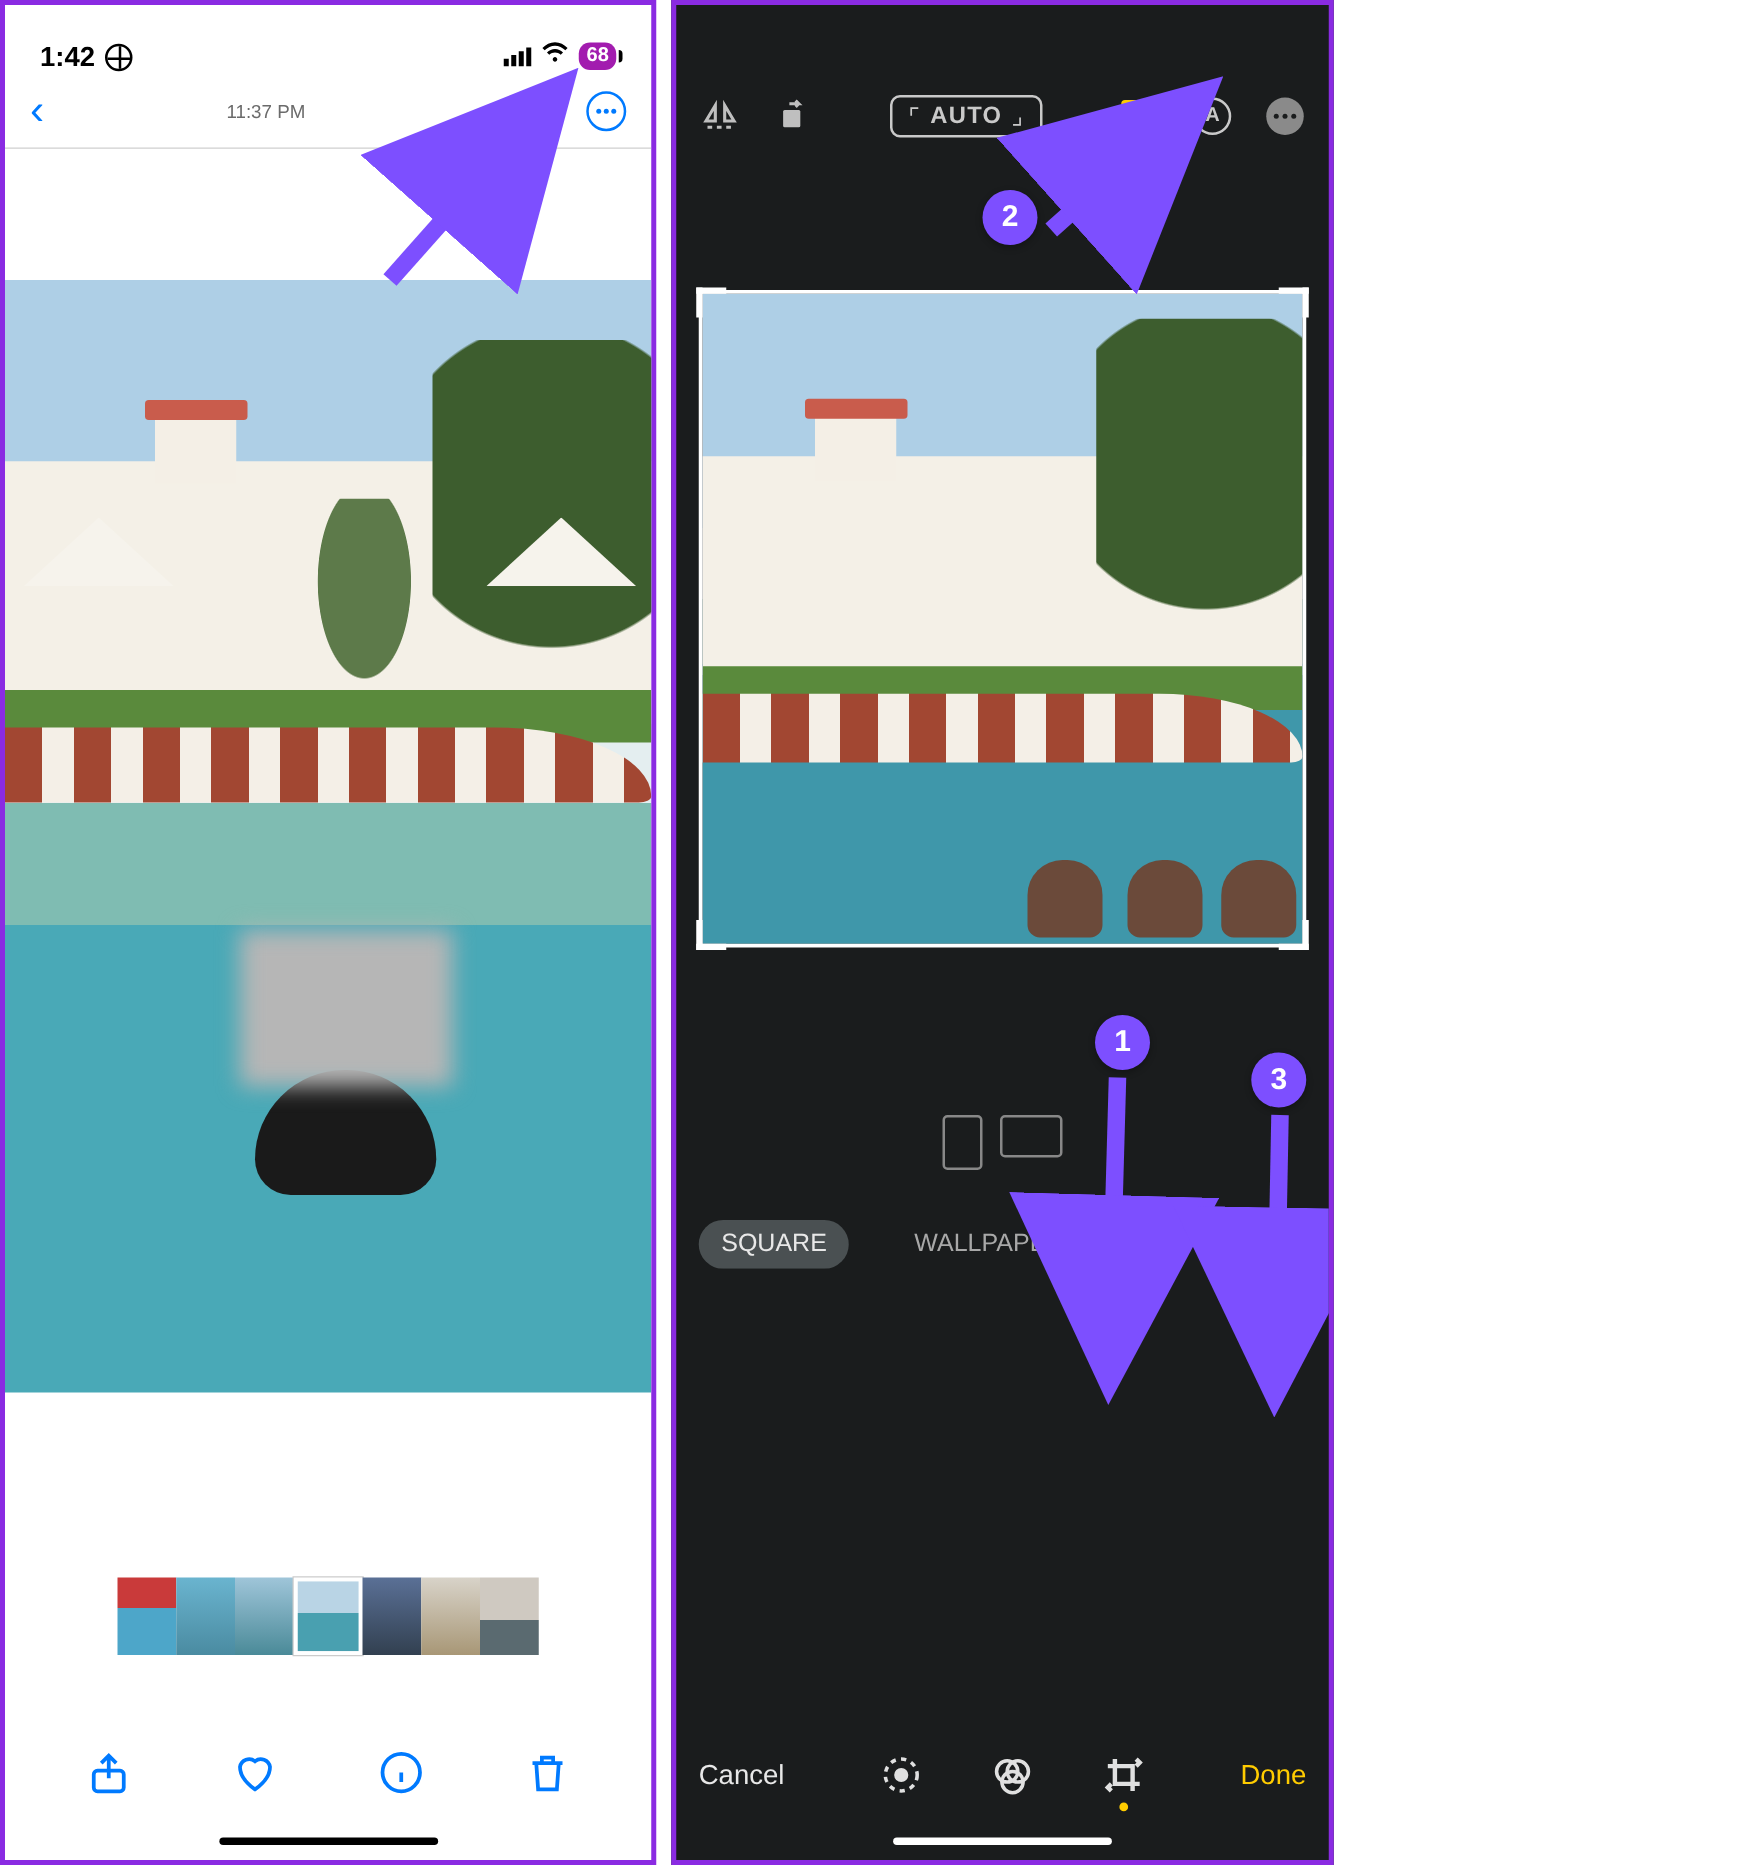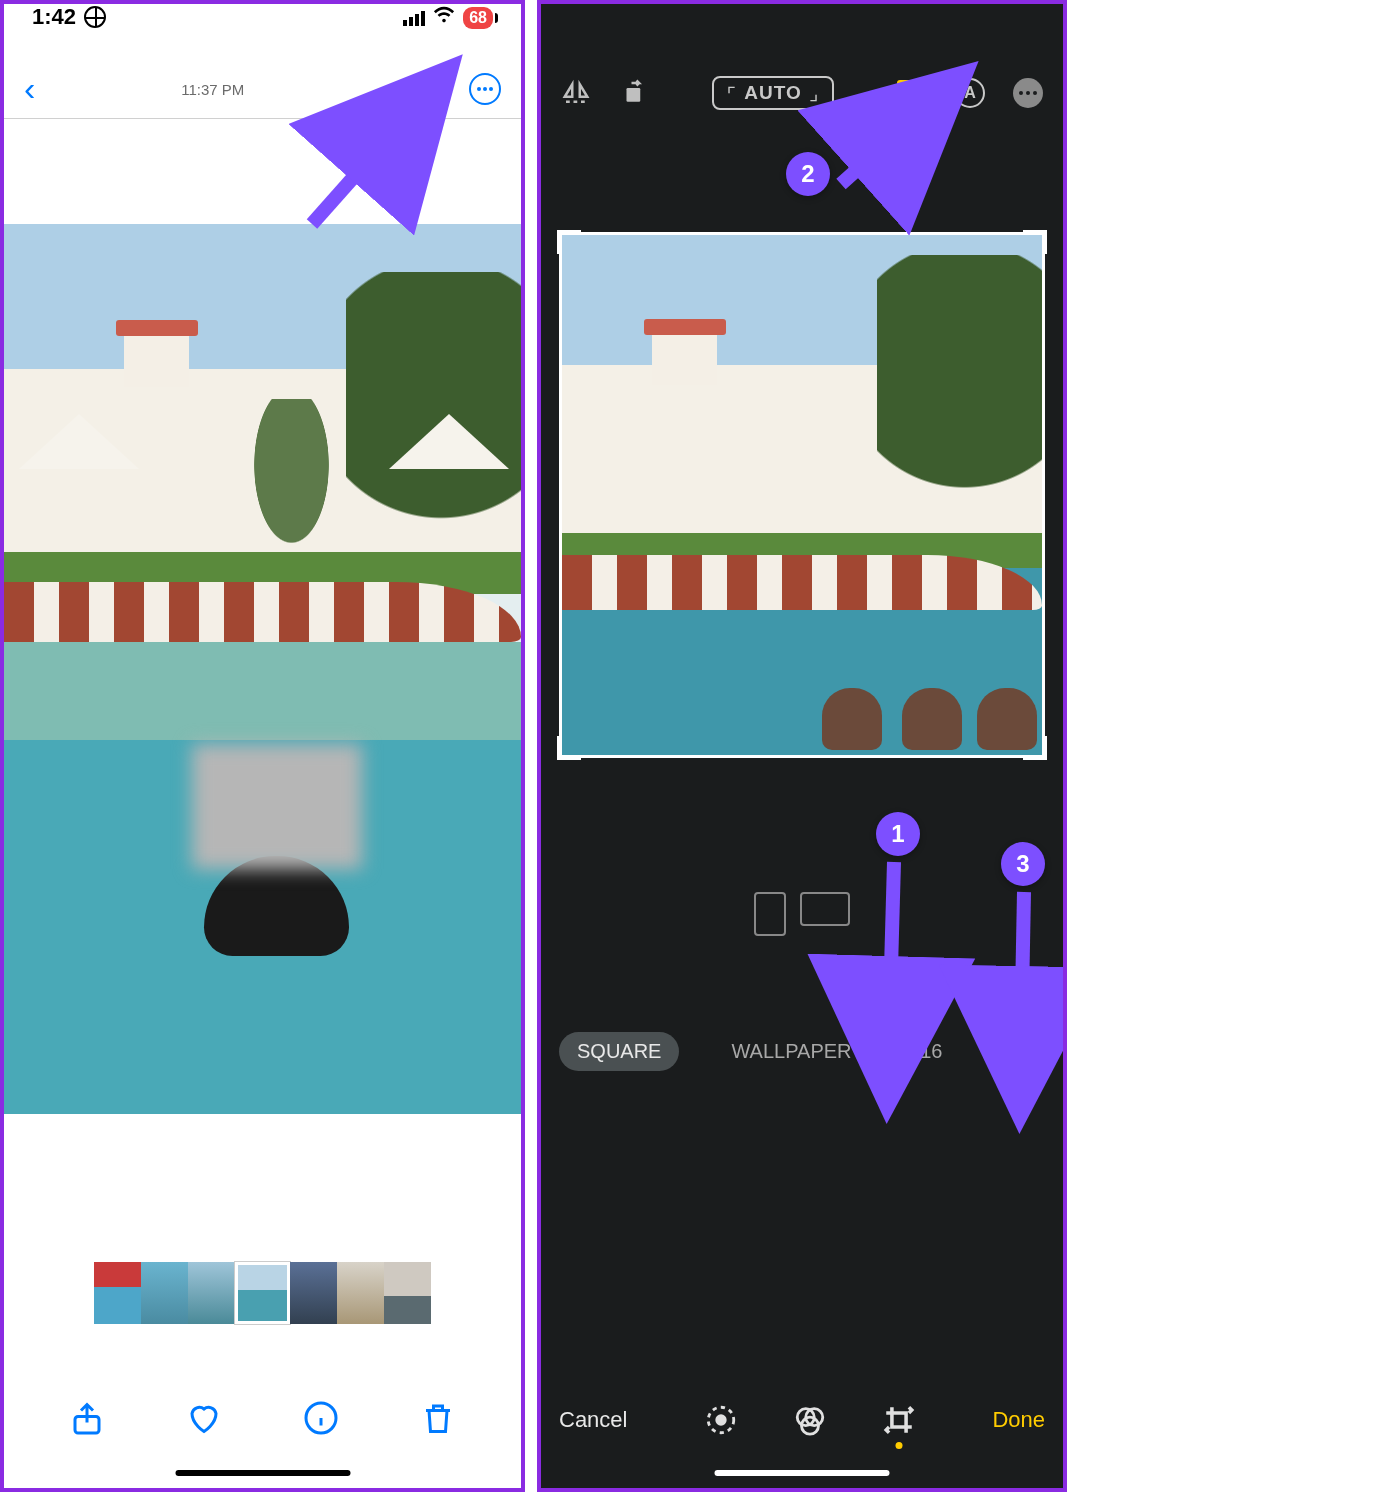--- a/index.html
+++ b/index.html
@@ -13,36 +13,36 @@
   .frame {
     position: absolute;
     border: 4px solid #8a2be2;
     overflow: hidden;
   }
   .left-frame { left: 0; top: 0; width: 525px; height: 1492px; background:#fff; }
   .right-frame { left: 537px; top: 0; width: 530px; height: 1492px; background:#1a1c1d; }
 
   
   .status-bar {
-    height: 55px; display:flex; align-items:flex-start; justify-content:space-between;
+    height: 55px; display:flex; align-items:flex-end; justify-content:space-between;
     padding: 0 28px; font-weight:600; font-size:22px; color:#000;
   }
   .status-left { display:flex; align-items:center; gap:8px; }
   .status-right { display:flex; align-items:center; gap:8px; }
   .globe-icon { width:22px; height:22px; border:2px solid #000; border-radius:50%; position:relative; }
   .globe-icon::before { content:""; position:absolute; left:49%; top:0; bottom:0; width:2px; background:#000; }
   .globe-icon::after { content:""; position:absolute; top:49%; left:0; right:0; height:2px; background:#000; }
   .bars-icon { display:flex; align-items:flex-end; gap:2px; height:16px; }
   .bars-icon span { width:4px; background:#000; }
   .bars-icon span:nth-child(1){height:6px}
   .bars-icon span:nth-child(2){height:9px}
   .bars-icon span:nth-child(3){height:12px}
   .bars-icon span:nth-child(4){height:15px}
   .wifi-icon svg { width:22px; height:22px; }
-  .battery-pill { display:flex; align-items:center; background:#ef4444; color:#fff; border-radius:9px; padding:2px 6px; font-size:16px; font-weight:700; position:relative;}
+  .battery-pill { display:flex; align-items:center; background:#a21caf; color:#fff; border-radius:9px; padding:2px 6px; font-size:16px; font-weight:700; position:relative;}
   .battery-pill::after{content:"";position:absolute;right:-5px;top:50%;transform:translateY(-50%);width:3px;height:10px;background:#000;border-radius:0 3px 3px 0;}
 
   .nav-bar {
     height:60px; display:flex; align-items:center; justify-content:space-between;
     padding:0 20px; border-bottom:1px solid #d0d0d0;
   }
   .back-chevron { color:#007aff; font-size:34px; font-weight:400; }
   .nav-title { text-align:center; flex:1; }
   .nav-date { font-size:21px; font-weight:600; color:#000; }
   .nav-time { font-size:15px; color:#6b6b6b; margin-top:2px; }
@@ -112,21 +112,21 @@
   .crop-img .grass{top:298px;height:35px;}
   .crop-img .pool-edge{top:320px;height:55px;}
   .face{position:absolute;bottom:5px;width:60px;height:62px;background:#6b4a3a;border-radius:28px 28px 10px 10px;}
   .face.f1{left:260px;} .face.f2{left:340px;} .face.f3{left:415px;}
 
   .orient-row{ position:absolute; top:888px; left:0; right:0; display:flex; justify-content:center; gap:14px;}
   .orient-box{border:2.5px solid #888;border-radius:4px;}
   .orient-box.port{width:32px;height:44px;}
   .orient-box.land{width:50px;height:34px;}
 
-  .ratio-row{ position:absolute; top:1028px; left:0; right:0; display:flex; align-items:center; gap:52px; padding-left:18px; font-size:20px; color:#a8a8a8; white-space:nowrap; overflow:hidden;}
+  .ratio-row{ position:absolute; top:972px; left:0; right:0; display:flex; align-items:center; gap:52px; padding-left:18px; font-size:20px; color:#a8a8a8; white-space:nowrap; overflow:hidden;}
   .ratio-pill{ background:#4a5052; color:#e8e8e8; padding:8px 18px; border-radius:22px; font-weight:500;}
 
   .edit-bottom{ position:absolute; bottom:40px; left:0; right:0; height:56px; display:flex; align-items:center; padding:0 18px; gap:40px;}
   .edit-bottom .cancel{ color:#e8e8e8; font-size:22px;}
   .edit-bottom .done{ color:#ffcc00; font-size:22px; font-weight:400;}
   .edit-bottom .mid{ flex:1; display:flex; justify-content:center; gap:55px; align-items:center;}
   .mid-icon{ width:34px; height:34px; color:#e0e0e0; position:relative;}
   .crop-active::after{content:"";position:absolute;bottom:-12px;left:50%;transform:translateX(-50%);width:7px;height:7px;background:#ffcc00;border-radius:50%;}
 
   .home-ind-r{position:absolute;bottom:12px;left:50%;transform:translateX(-50%);width:175px;height:6px;background:#fff;border-radius:4px;}

